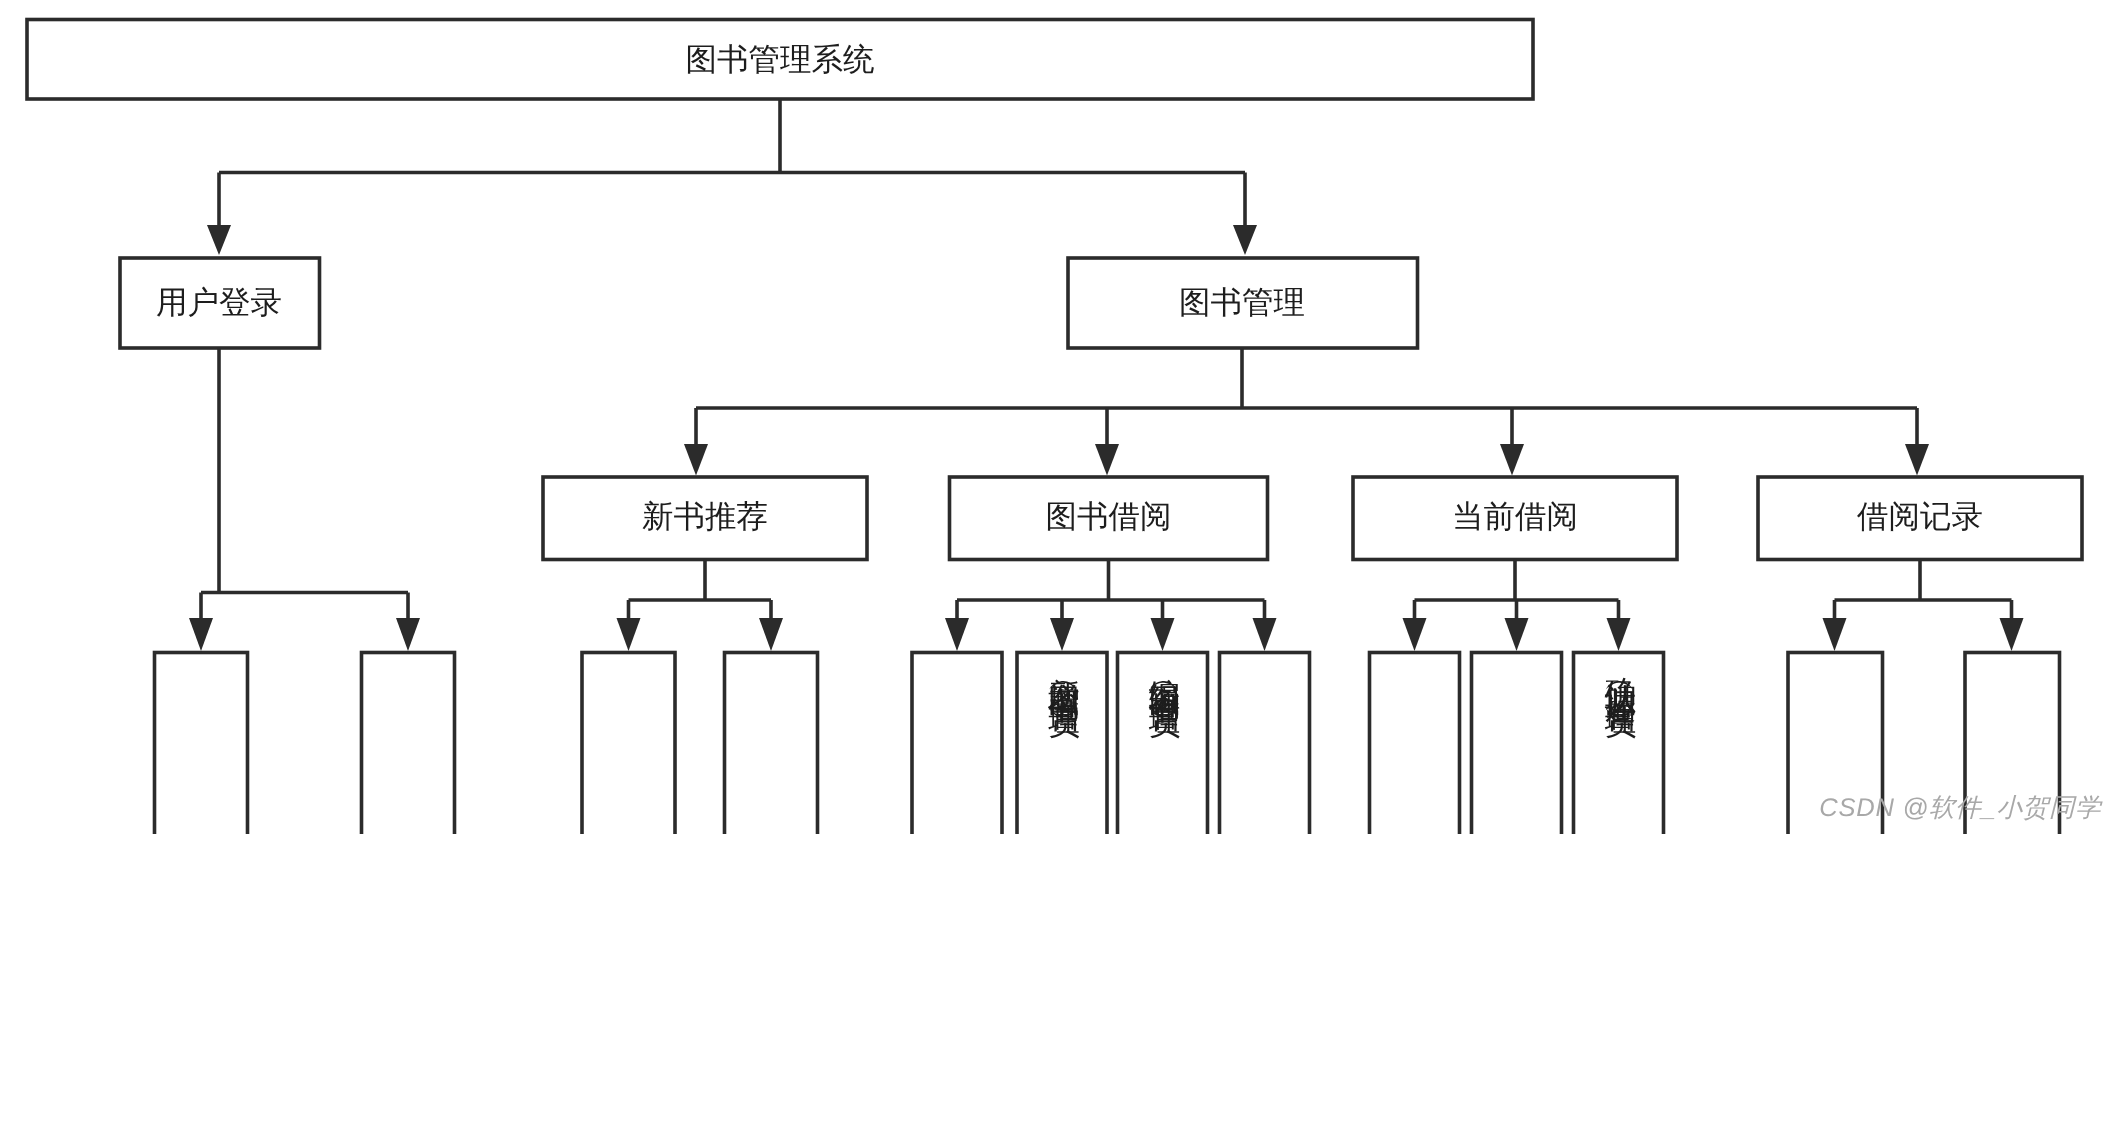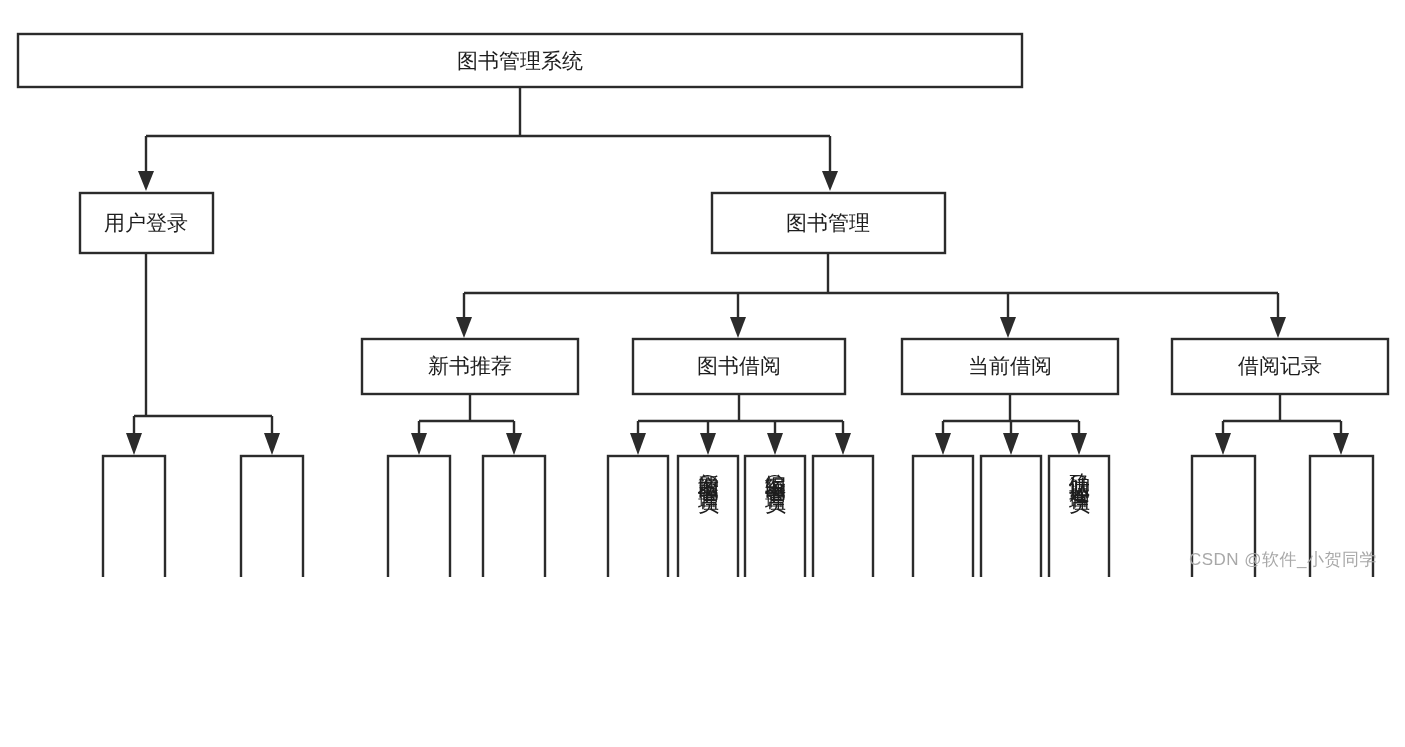--- a/index.html
+++ b/index.html
@@ -10,21 +10,20 @@
   }
   body {
     font-family: "Liberation Sans", "DejaVu Sans", sans-serif;
   }
   #diagram-root {
     position: relative;
     width: 1405px;
     height: 556px;
     background: #ffffff;
     overflow: hidden;
-    margin-top: 21px;
   }
   svg#flow {
     position: absolute;
     left: 0;
     top: 0;
     width: 1405px;
     height: 747px;
     display: block;
   }
   .node-box {
@@ -62,27 +61,28 @@
     font-family: "Liberation Sans", "DejaVu Sans", sans-serif;
     font-size: 21px;
     line-height: 1.18;
     letter-spacing: 3px;
     color: #1d1d1d;
     white-space: nowrap;
     text-align: center;
   }
   .watermark {
     position: absolute;
-    right: 28px;
+    right: 4px;
     bottom: 6px;
     font-family: "Liberation Sans", "DejaVu Sans", sans-serif;
     font-size: 17px;
     color: #a8a8a8;
     white-space: nowrap;
     letter-spacing: 0.5px;
+    font-style: italic;
   }
 </style>
 </head>
 <body>
 
 <div id="diagram-root">
 
   <svg id="flow" viewBox="0 0 1405 747">
 
     <g>

